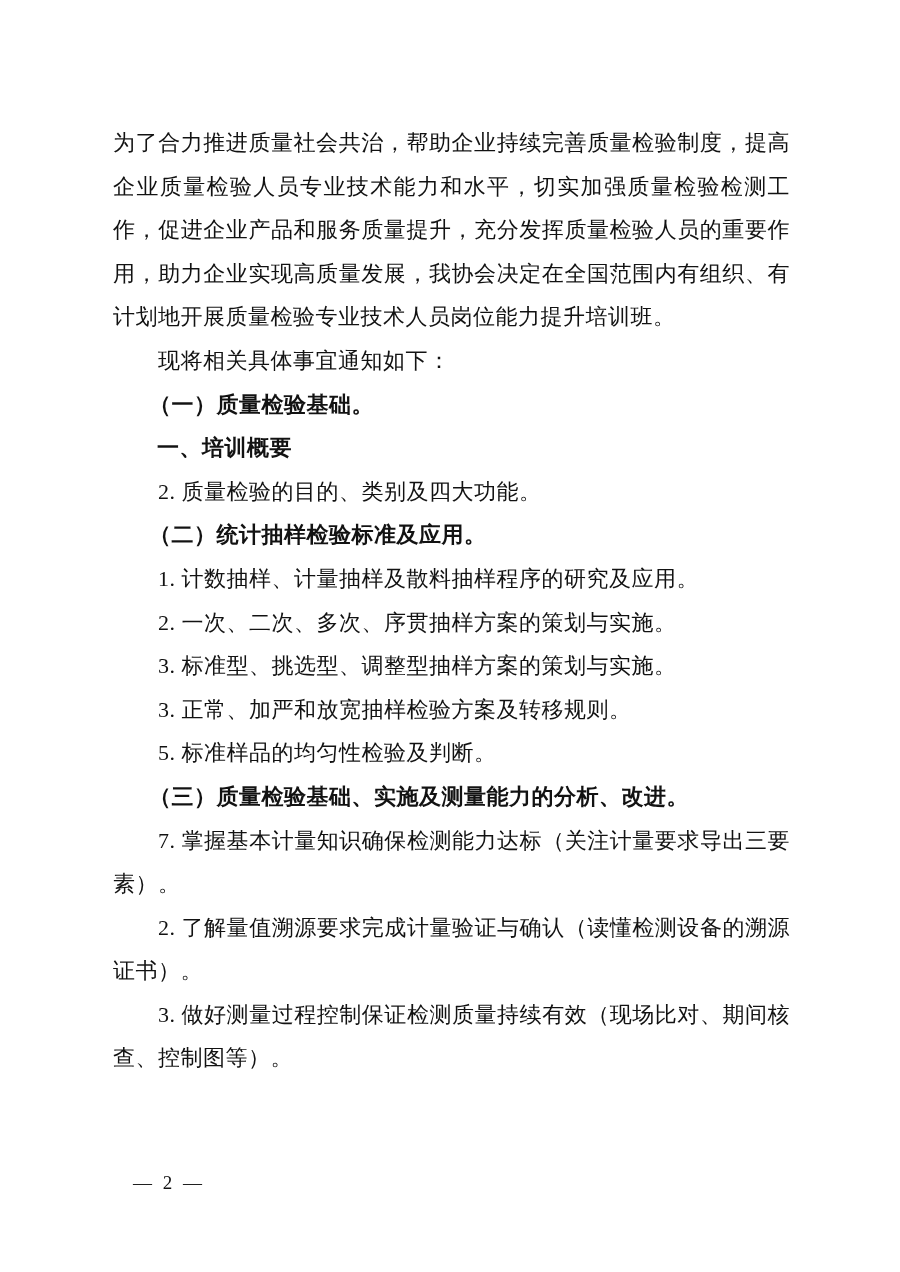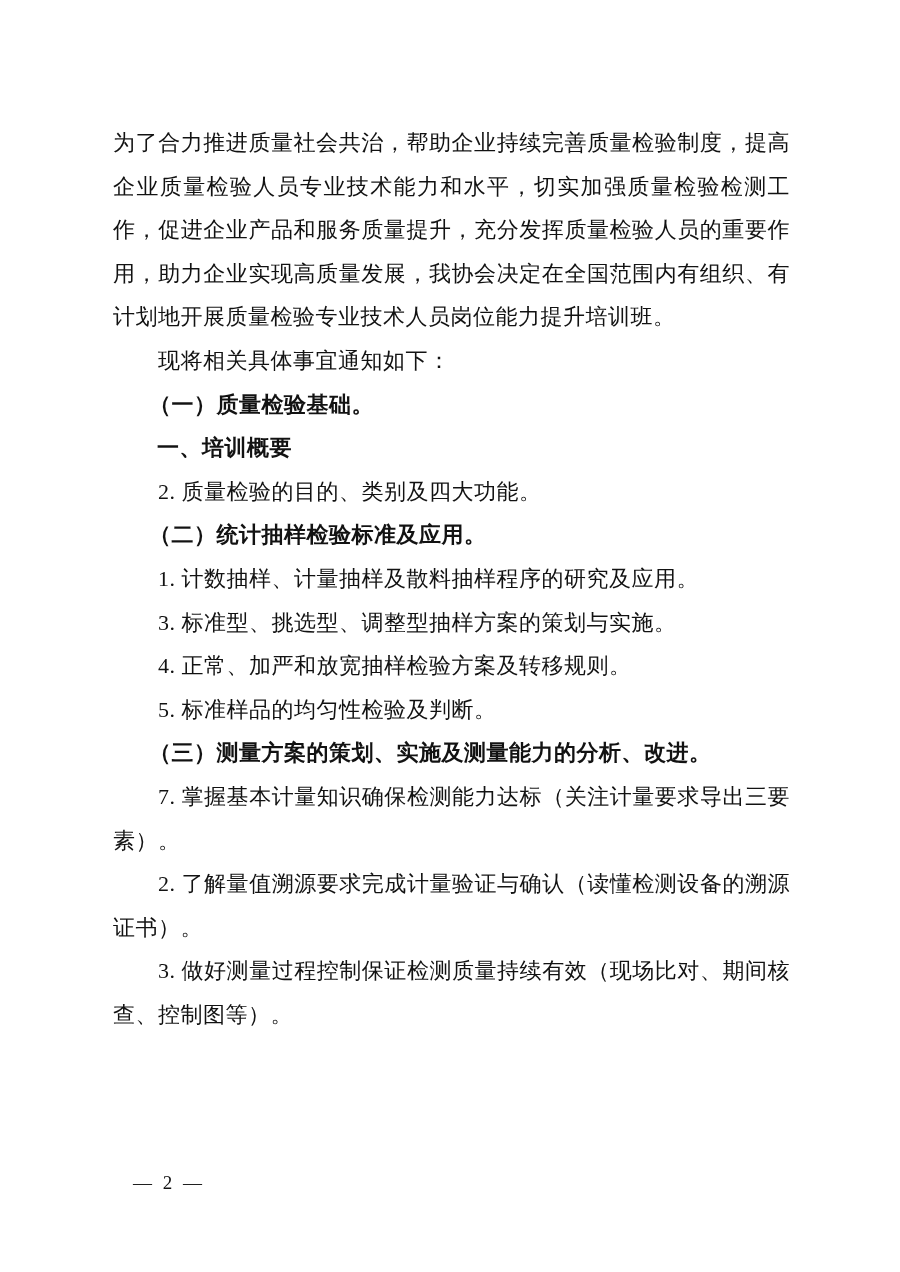--- a/index.html
+++ b/index.html
@@ -63,22 +63,23 @@
 
 <div class="page">
   <div class="doc" id="doc-body">
       <div class="block paragraph">为了合力推进质量社会共治，帮助企业持续完善质量检验制度，提高企业质量检验人员专业技术能力和水平，切实加强质量检验检测工作，促进企业产品和服务质量提升，充分发挥质量检验人员的重要作用，助力企业实现高质量发展，我协会决定在全国范围内有组织、有计划地开展质量检验专业技术人员岗位能力提升培训班。</div>
       <div class="block paragraph indent">现将相关具体事宜通知如下：</div>
       <div class="block heading level-2">（一）质量检验基础。</div>
       <div class="block heading level-1">一、培训概要</div>
       <div class="block list-item">2. 质量检验的目的、类别及四大功能。</div>
       <div class="block heading level-2">（二）统计抽样检验标准及应用。</div>
       <div class="block list-item">1. 计数抽样、计量抽样及散料抽样程序的研究及应用。</div>
+      <div class="block list-item">2. 一次、二次、多次、序贯抽样方案的策划与实施。</div>
       <div class="block list-item">3. 标准型、挑选型、调整型抽样方案的策划与实施。</div>
-      <div class="block list-item">4. 正常、加严和放宽抽样检验方案及转移规则。</div>
+      <div class="block list-item">3. 正常、加严和放宽抽样检验方案及转移规则。</div>
       <div class="block list-item">5. 标准样品的均匀性检验及判断。</div>
-      <div class="block heading level-2">（三）测量方案的策划、实施及测量能力的分析、改进。</div>
+      <div class="block heading level-2">（三）质量检验基础、实施及测量能力的分析、改进。</div>
       <div class="block list-item">7. 掌握基本计量知识确保检测能力达标（关注计量要求导出三要素）。</div>
       <div class="block list-item">2. 了解量值溯源要求完成计量验证与确认（读懂检测设备的溯源证书）。</div>
       <div class="block list-item">3. 做好测量过程控制保证检测质量持续有效（现场比对、期间核查、控制图等）。</div>
     </div>
   <div class="pagenum">— 2 —</div>
 </div>
 
 </body></html>

